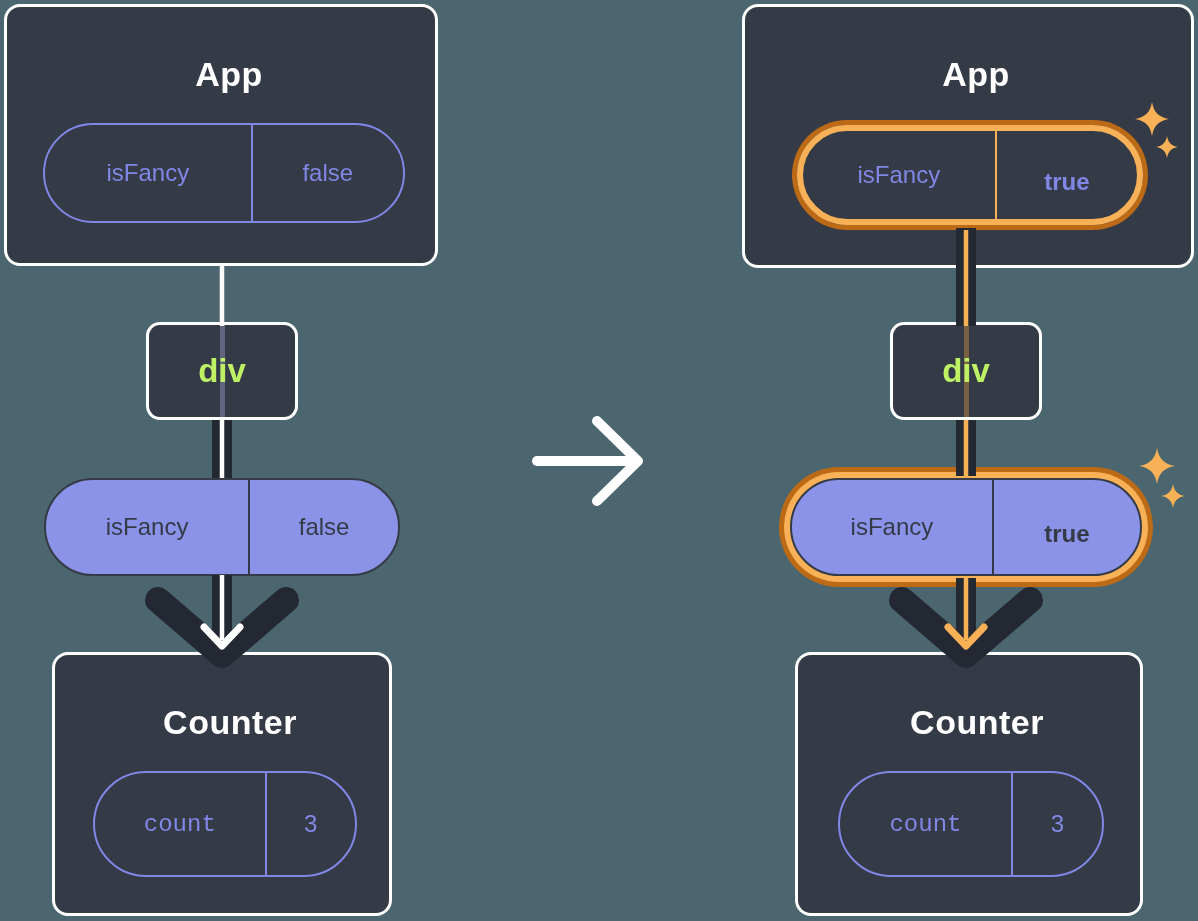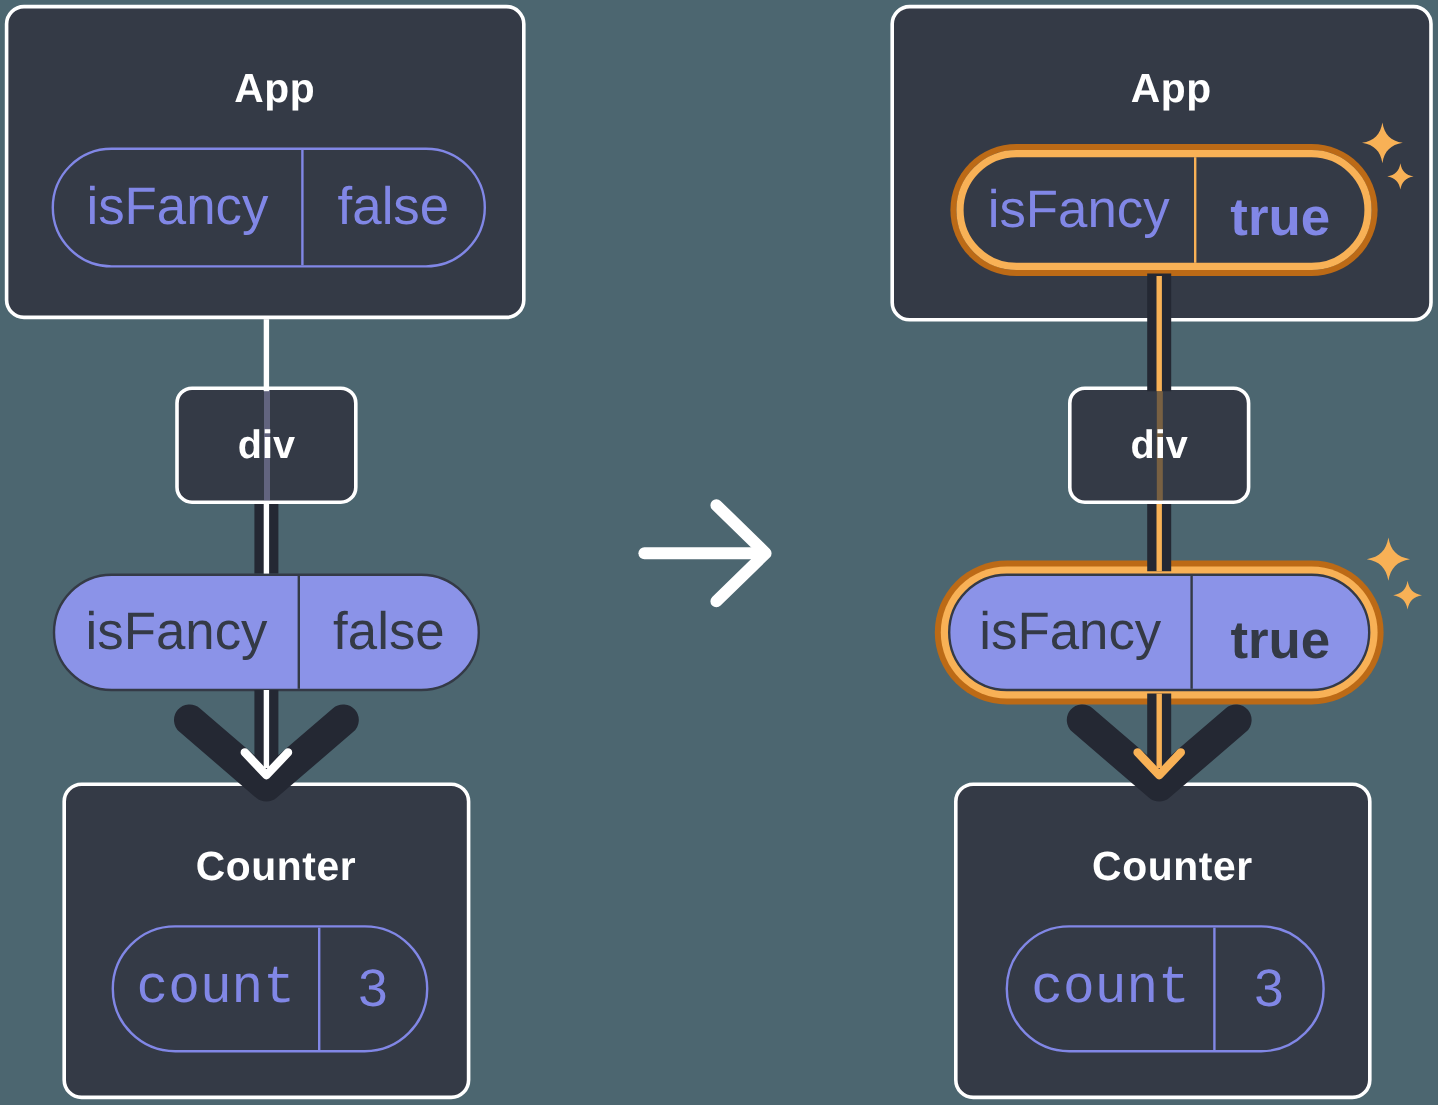--- a/index.html
+++ b/index.html
@@ -27,34 +27,34 @@
     letter-spacing:0.5px;
   }
 
   
   .tag-node {
     position:absolute;
     background:#343A46;
     border:3px solid #FFFFFF;
     border-radius:14px;
     display:flex; align-items:center; justify-content:center;
-    color:#ffffff; font-size:33px; font-weight:600;
+    color:#bef264; font-size:33px; font-weight:600;
   }
   .tag-node .inner-line {
     position:absolute; top:0; bottom:0; left:50%;
     width:5px; margin-left:-2.5px;
   }
   .tag-node .tag-label { position:relative; z-index:2; }
 
   
   .pill {
     position:absolute;
     border-radius:52px;
     display:flex; align-items:stretch;
-    font-size:44px;
+    font-size:24px;
     overflow:visible;
     text-align:center;
   }
   .pill .cell {
     display:flex; align-items:center; justify-content:center;
   }
   .pill .cell.key { width:58%; }
   .pill .cell.val { width:42%; }
   .pill .cell.key-wide { width:66%;font-family:Liberation Mono, monospace; }
   .pill .cell.val-narrow { width:34%; }

